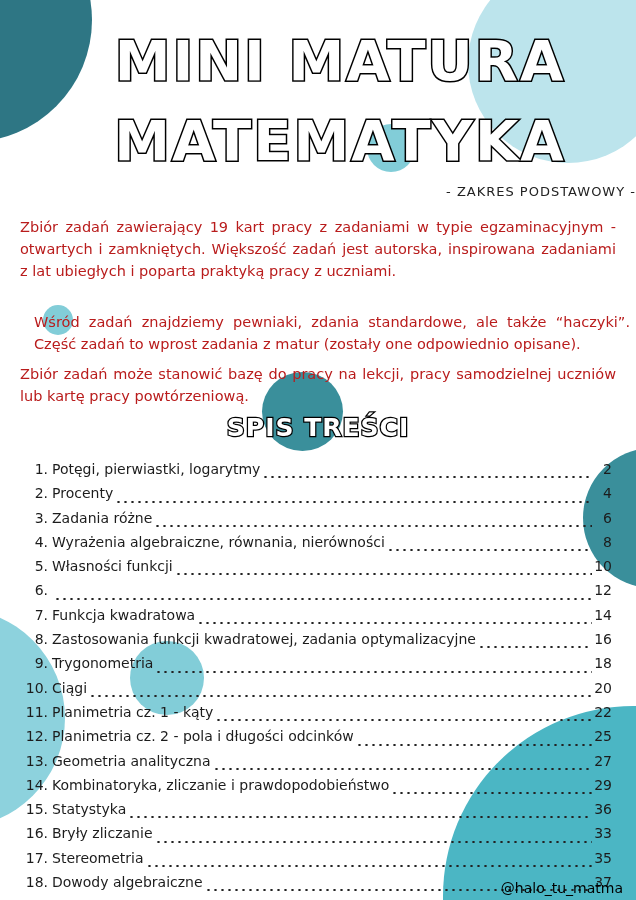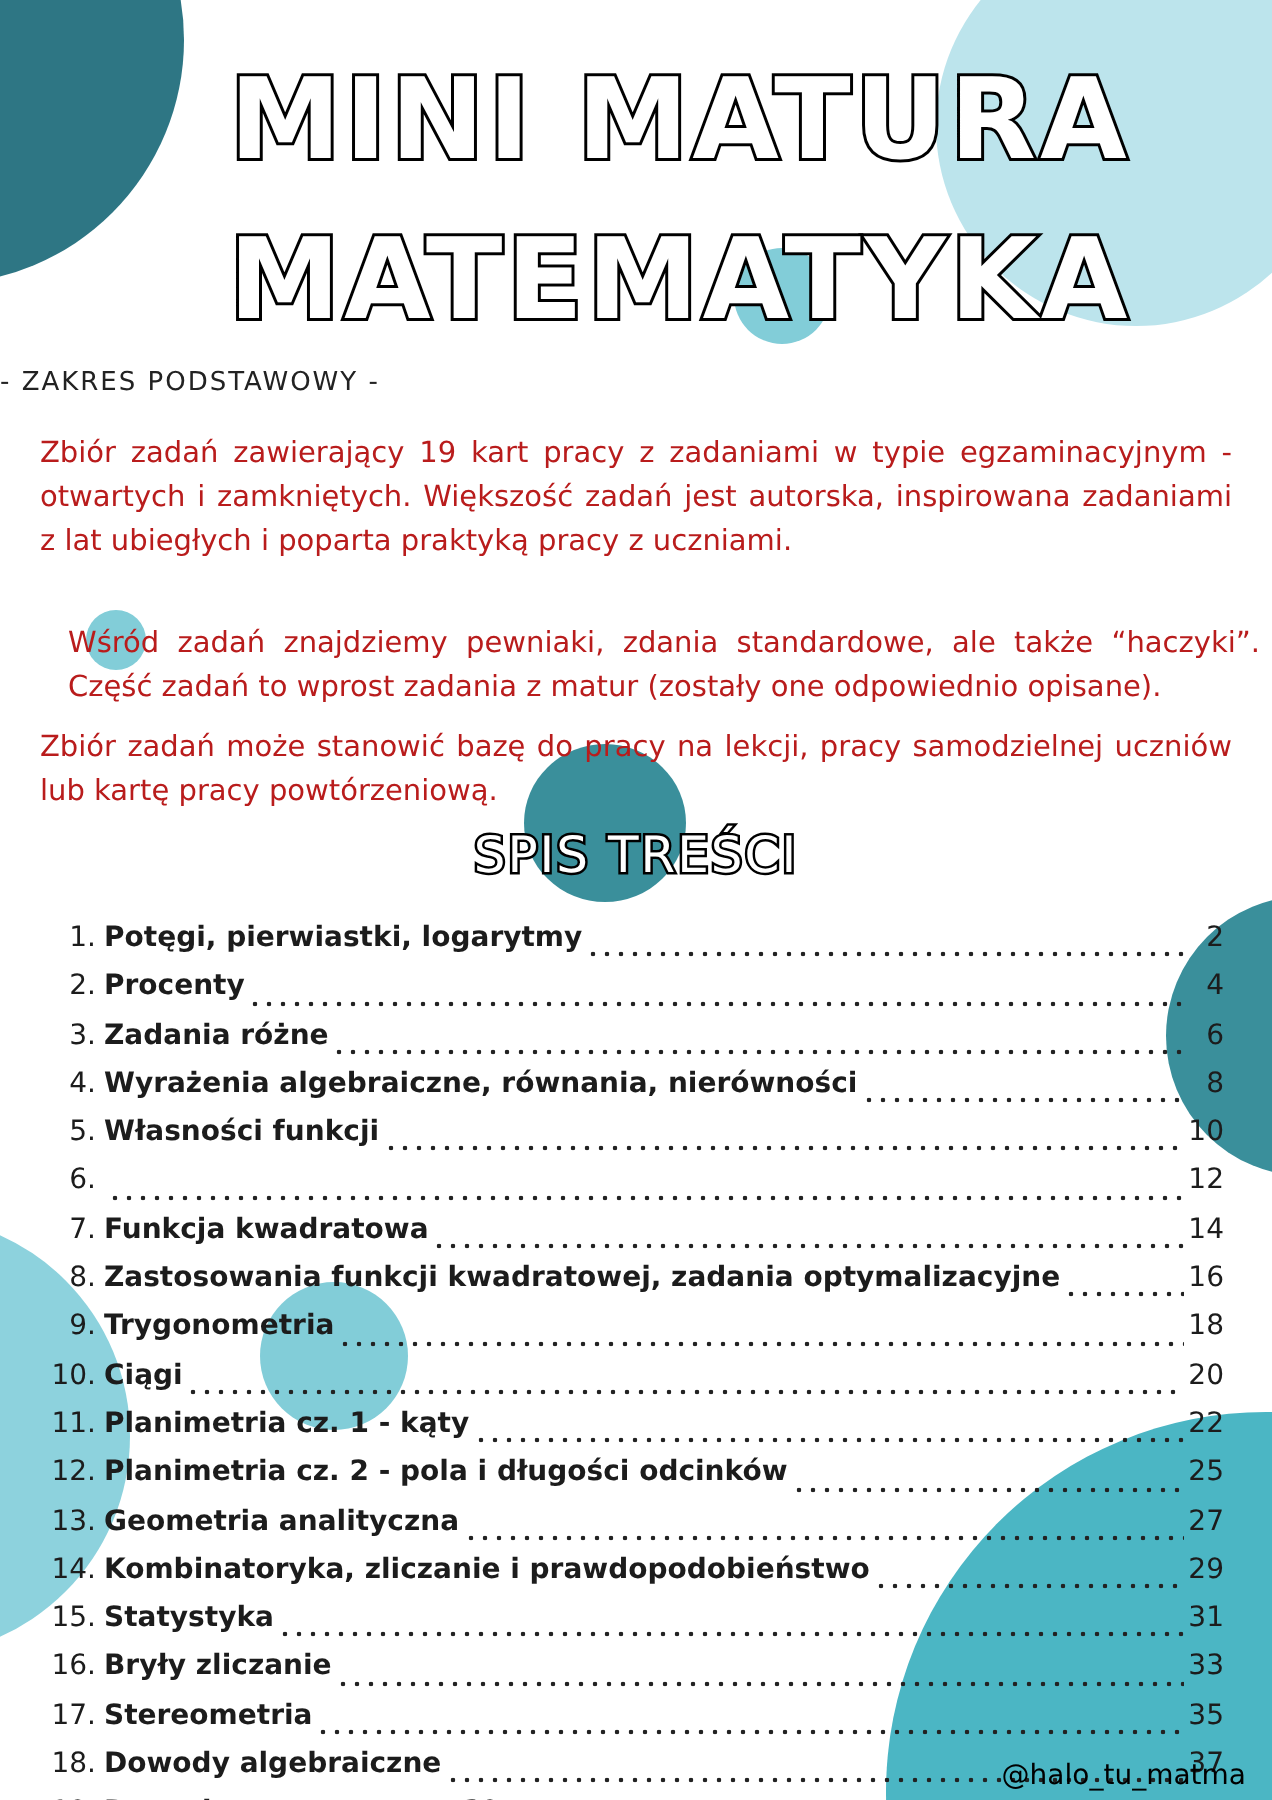--- a/index.html
+++ b/index.html
@@ -29,45 +29,45 @@
     color: #ffffff;
     -webkit-text-stroke: 3px #000000;
     paint-order: stroke fill;
     text-shadow: 0 0 1px #000;
     padding-left: 22px;
   }
   .title-1 { top: 28px; }
   .title-2 { top: 108px; }
 
   .subtitle {
-    position: absolute; left: 0; width: 636px; top: 184px; text-align: left;
+    position: absolute; left: 0; width: 636px; top: 184px; text-align: right;
     font-size: 13px; letter-spacing: 1px; color: #222;
   }
 
   .para {
     position: absolute; left: 20px; width: 596px;
     font-size: 14.5px; line-height: 22px; text-align: justify; color: #b91c1c;
   }
   .p1 { top: 216px; }
   .p2 { top: 297px; }
   .p3 { top: 363px; }
 
   .toc-title {
     position: absolute; left: 0; width: 636px; top: 413px; text-align: center;
-    font-weight: normal; font-size: 25px; letter-spacing: 1px;
+    font-weight: bold; font-size: 25px; letter-spacing: 1px;
     color: #ffffff; -webkit-text-stroke: 2.5px #000; paint-order: stroke fill;
   }
 
   .toc { position: absolute; left: 18px; top: 461px; width: 594px; }
   .toc-row {
     display: flex; align-items: baseline; height: 24.3px;
     font-size: 14px; color: #1c1c1c;
   }
   .toc-num { width: 30px; text-align: right; flex: none; padding-right: 4px; }
-  .toc-label { flex: none; white-space: nowrap; font-weight: bold; }
+  .toc-label { flex: none; white-space: nowrap; }
   .toc-dots {
     flex: 1 1 auto; margin: 0 2px; height: 4px; align-self: flex-end; margin-bottom: 6px;
     background-image: radial-gradient(circle, #222 1px, transparent 1.3px);
     background-size: 7px 4px; background-repeat: repeat-x;
   }
   .toc-page { flex: none; min-width: 18px; text-align: right; }
 
   .handle {
     position: absolute; right: 13px; top: 880px; font-size: 14px; color: #000000;
   }
@@ -177,21 +177,21 @@
       <div class="toc-row">
         <span class="toc-num">14.</span>
         <span class="toc-label">Kombinatoryka, zliczanie i prawdopodobieństwo</span>
         <span class="toc-dots"></span>
         <span class="toc-page">29</span>
       </div>
       <div class="toc-row">
         <span class="toc-num">15.</span>
         <span class="toc-label">Statystyka</span>
         <span class="toc-dots"></span>
-        <span class="toc-page">31</span>
+        <span class="toc-page">36</span>
       </div>
       <div class="toc-row">
         <span class="toc-num">16.</span>
         <span class="toc-label">Bryły zliczanie</span>
         <span class="toc-dots"></span>
         <span class="toc-page">33</span>
       </div>
       <div class="toc-row">
         <span class="toc-num">17.</span>
         <span class="toc-label">Stereometria</span>

